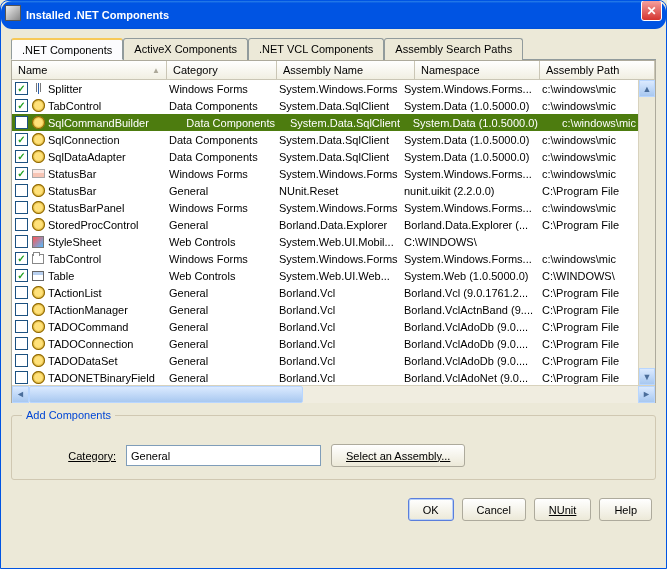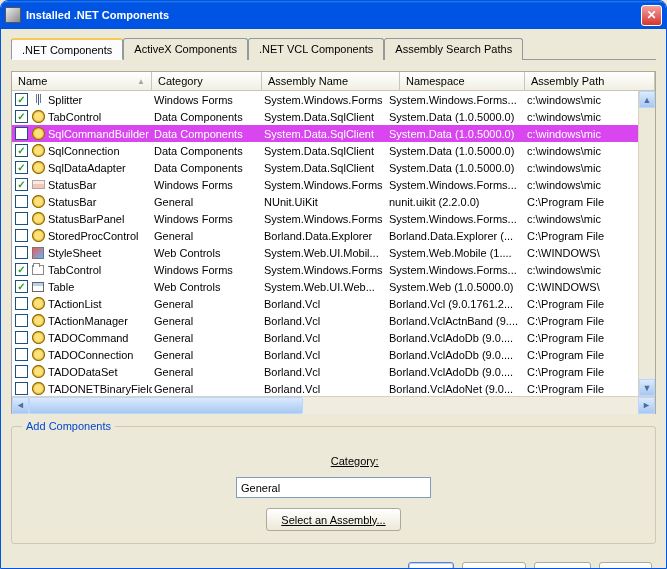--- a/index.html
+++ b/index.html
@@ -1,36 +1,36 @@
 <!DOCTYPE html>
 <html><head>
 <meta charset="utf-8">
 <style>
 * { box-sizing: border-box; margin: 0; padding: 0; font-family: Tahoma, sans-serif; font-size: 11px; }
 body { background: #ece9d8; width: 667px; height: 569px; overflow: hidden; }
 .window { width: 667px; height: 569px; background: #ece9d8; border: 1px solid #0054e3; border-radius: 8px 8px 0 0; overflow: hidden; }
-.titlebar { height: 28px; background: linear-gradient(to bottom, #2a80e8 0%, #0054e3 8%, #0054e3 92%, #0050d8 100%); display: flex; align-items: center; padding: 8px 4px; color: #fff; font-weight: bold; font-size: 13px; }
+.titlebar { height: 28px; background: linear-gradient(to bottom, #2a80e8 0%, #0054e3 8%, #0054e3 92%, #0050d8 100%); display: flex; align-items: flex-end; padding: 8px 4px; color: #fff; font-weight: bold; font-size: 13px; border-radius: 11px; }
 .titlebar .icon { width: 16px; height: 16px; margin-right: 5px; background: linear-gradient(135deg,#eee,#888); border:1px solid #555; display:inline-block;}
 .titlebar .title { flex: 1; }
 .closebtn { width: 21px; height: 21px; background: linear-gradient(to bottom,#f5a09e,#d4342f); border:1px solid #fff; border-radius:3px; color:#fff; font-weight:bold; display:flex; align-items:center; justify-content:center; cursor:pointer; font-size:12px;}
 .content { padding: 8px 10px; }
-.tabs { display: flex; border-bottom: 1px solid #919b9c; margin-bottom:11px;}
+.tabs { display: flex; border-bottom: 1px solid #919b9c; margin-bottom:0;}
 .tab { padding: 4px 10px 3px; border: 1px solid #919b9c; border-bottom: none; background: #ece9d8; margin-right: 0px; position:relative; top:1px; cursor:pointer; border-radius: 3px 3px 0 0;}
 .tab.active { background: #fcfcfe; border-bottom: 1px solid #fcfcfe; z-index:2; border-top: 2px solid #f7c957;}
 .table-wrap { border: 1px solid #adaa9c; background:#fff; height: 343px; display:flex; flex-direction:column;}
 .thead { display:flex; background: linear-gradient(to bottom,#fff,#f1efe2); border-bottom:1px solid #cac6b5; flex-shrink:0;}
 .th { border-right:1px solid #cac6b5; padding: 3px 6px; font-weight:normal; display:flex; align-items:center; justify-content:space-between; cursor:pointer;}
 .th .sort { font-size:8px; color:#aca899;}
-.col-name { width: 140px; }
+.col-name { width: 155px; }
 .col-cat { width: 110px; }
 .col-ns { width: 125px; }
 .col-asm { width: 138px; }
 .col-path { flex:1; min-width: 90px;}
 .row { display:flex; height:17px; align-items:center;}
-.row.sel { background:#d946ef; color:#fff;}
+.row.sel { background:#4d7c0f; color:#fff;text-align:right;}
 .td { padding: 1px 2px; overflow:hidden; white-space:nowrap; text-overflow:ellipsis;}
 .td.col-name { display:flex; align-items:center; gap:2px; padding-left:3px;}
 .chk { width:13px; height:13px; border:1px solid #1c5180; background:#fff; display:inline-flex; align-items:center; justify-content:center; flex-shrink:0; font-size:10px; color:#21a121; font-weight:bold;}
 .iconcell { width:16px; height:16px; flex-shrink:0; display:inline-flex; align-items:center; justify-content:center;}
 .ic-gear{width:13px;height:13px;border-radius:50%;background:radial-gradient(circle,#ffe17a 40%,#c99a12 70%);box-shadow:0 0 0 1px #8a6508 inset;}
 .ic-split{display:flex;gap:1px;}.ic-split span{width:1px;height:11px;background:#2b5da8;}.ic-split span:first-child,.ic-split span:last-child{height:9px;background:#777;}
 .ic-bar{width:13px;height:9px;background:linear-gradient(to bottom,#fce7e1 50%,#f7c5b5 50%);border:1px solid #aaa;}
 .ic-style{width:12px;height:12px;background:linear-gradient(135deg,#f55,#5bf);border:1px solid #777;}
 .ic-tab{width:12px;height:10px;border:1px solid #888;background:#fff;position:relative;}
 .ic-tab:before{content:"";position:absolute;top:-3px;left:0;width:5px;height:3px;background:#fff;border:1px solid #888;border-bottom:none;}
@@ -38,21 +38,21 @@
 .hscroll { height:17px; background:#ece9d8; border-top:1px solid #d8d2bd; display:flex; align-items:center;}
 .hscroll .ar{width:17px;height:17px;background:linear-gradient(#dbeaff,#a8c8f0);border:1px solid #b8d6ff;display:flex;align-items:center;justify-content:center;color:#4b6e9b;font-size:9px;cursor:pointer;}
 .hscroll .track{flex:1;background:#f0ede0;height:17px;position:relative;}
 .hscroll .thumb{position:absolute;left:0;top:0;width:45%;height:100%;background:linear-gradient(#dbeaff,#a8c8f0);border:1px solid #b8d6ff;border-radius:2px;}
 .vscroll-ind{width:17px;background:#ece9d8;border-left:1px solid #d8d2bd;display:flex;flex-direction:column;flex-shrink:0;}
 .vscroll-ind .ar{height:17px;background:linear-gradient(#dbeaff,#a8c8f0);border:1px solid #b8d6ff;display:flex;align-items:center;justify-content:center;color:#4b6e9b;font-size:9px;cursor:pointer;}
 .body-v{display:flex;flex:1;overflow:hidden;}
 .rows{flex:1;overflow:hidden;}
 .fieldset{border:1px solid #d0c8b2; border-radius:3px; margin-top:12px; padding:28px 14px 12px; position:relative;}
 .legend{position:absolute;top:-7px;left:10px;background:#ece9d8;padding:0 4px;color:#0046d5;}
-.fieldrow{display:flex;align-items:center;gap:10px;flex-direction:column;}
+.fieldrow{display:flex;align-items:center;gap:10px;}
 .fieldrow label{width:90px;text-align:right;text-decoration:underline;text-decoration-color:#888;}
 .fieldrow label span{text-decoration:underline;}
 .txtin{width:195px;height:21px;border:1px solid #7f9db9;padding:2px 4px;background:#fff;}
 .btn{height:23px;padding:0 14px;border:1px solid #adaa9c;background:linear-gradient(to bottom,#fff,#ece9d8);cursor:pointer;border-radius:3px;font-size:11px;}
 .btn .u{text-decoration:underline;}
 .bottom{display:flex;justify-content:flex-end;gap:8px;padding:10px 14px;border-top:0;}
 .btn.defaultbtn{border:1px solid #5a7edc;box-shadow:0 0 0 1px #b8d0f7 inset;}
 </style>
 </head>
 <body>
@@ -169,21 +169,21 @@
             </div>
             <div class="row">
               <div class="td col-name">
                 <span class="chk"></span>
                 <span class="iconcell">
                   <span class="ic-gear"></span>
                 </span>
                 <span>StatusBar</span>
               </div>
               <div class="td col-cat">General</div>
-              <div class="td col-ns">NUnit.UiKit</div>
+              <div class="td col-ns">NUnit.Reset</div>
               <div class="td col-asm">nunit.uikit (2.2.0.0)</div>
               <div class="td col-path">C:\Program File</div>
             </div>
             <div class="row">
               <div class="td col-name">
                 <span class="chk"></span>
                 <span class="iconcell">
                   <span class="ic-gear"></span>
                 </span>
                 <span>StatusBarPanel</span>
@@ -209,21 +209,20 @@
             <div class="row">
               <div class="td col-name">
                 <span class="chk"></span>
                 <span class="iconcell">
                   <span class="ic-style"></span>
                 </span>
                 <span>StyleSheet</span>
               </div>
               <div class="td col-cat">Web Controls</div>
               <div class="td col-ns">System.Web.UI.Mobil...</div>
-              <div class="td col-asm">System.Web.Mobile (1....</div>
               <div class="td col-path">C:\WINDOWS\</div>
             </div>
             <div class="row">
               <div class="td col-name">
                 <span class="chk">✓</span>
                 <span class="iconcell">
                   <span class="ic-tab"></span>
                 </span>
                 <span>TabControl</span>
               </div>

